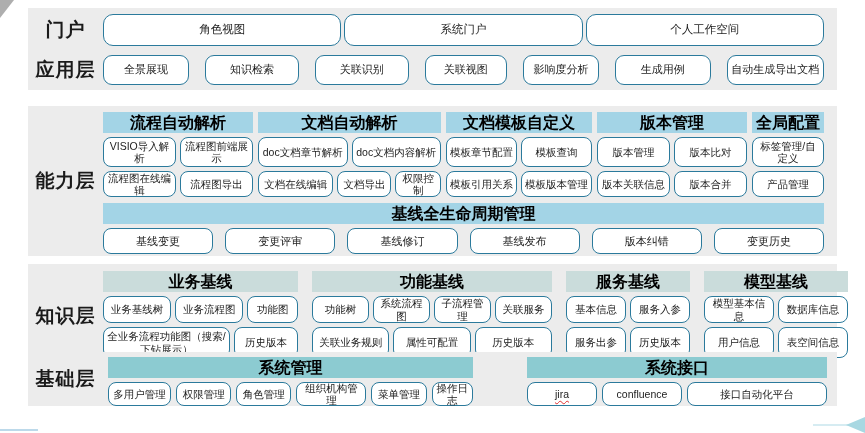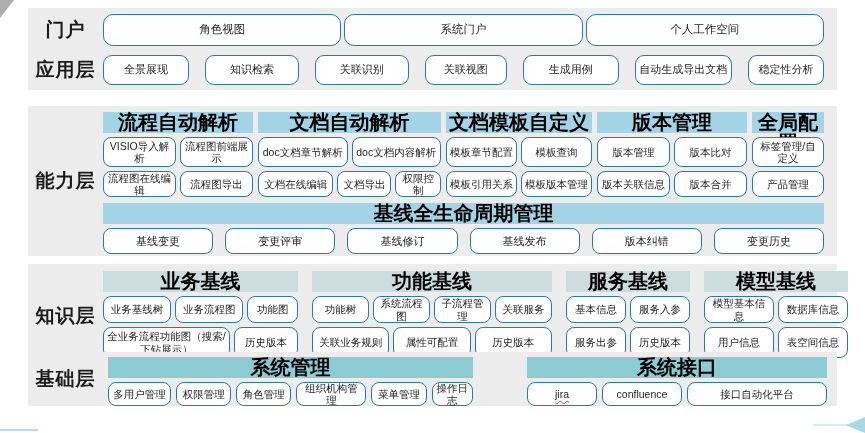--- a/index.html
+++ b/index.html
@@ -36,21 +36,21 @@
     font-size:10.5px; color:#1c1c1c; line-height:1.15; padding:1px 3px; }
 
   .row-portal { display:flex; gap:3px; align-items:center; height:100%; }
   .row-portal .btn { flex:1; height:32px; font-size:11.5px; border-radius:10px; }
 
   .row-app { display:flex; gap:16px; align-items:center; height:100%; }
   .row-app .btn { height:30px; font-size:11px; border-radius:9px; }
 
   
   .ghead { height:21px; line-height:21px; text-align:center; font-weight:bold;
-    font-size:20px; color:#000; }
+    font-size:16px; color:#000; }
   .h-cap  { background:#a3d4e6; }
   .h-know { background:#cadcdb; }
   .h-base { background:#8ccbd1; }
 
   
   .cap-stack { display:flex; flex-direction:column; padding-top:6px; }
   .cap-groups { display:flex; gap:5px; }
   .cap-group { display:flex; flex-direction:column; flex:none; }
   .grow { display:flex; gap:4px; margin-top:4px; }
   .cap-r1 .btn { height:30px; flex:1; }
@@ -93,23 +93,23 @@
   </section>
 
   <section class="band band-application">
     <div class="layer-label">应用层</div>
     <div class="content">
       <div class="row-app">
         <div class="btn" style="flex:84">全景展现</div>
         <div class="btn" style="flex:92">知识检索</div>
         <div class="btn" style="flex:92">关联识别</div>
         <div class="btn" style="flex:80">关联视图</div>
+        <div class="btn" style="flex:73">影响度分析</div>
         <div class="btn" style="flex:94">生成用例</div>
         <div class="btn" style="flex:96">自动生成导出文档</div>
-        <div class="btn" style="flex:73">稳定性分析</div>
       </div>
     </div>
   </section>
 
   <section class="band band-capability">
     <div class="layer-label">能力层</div>
     <div class="content cap-stack">
       <div class="cap-groups">
 
         <div class="cap-group" style="width:150px">

